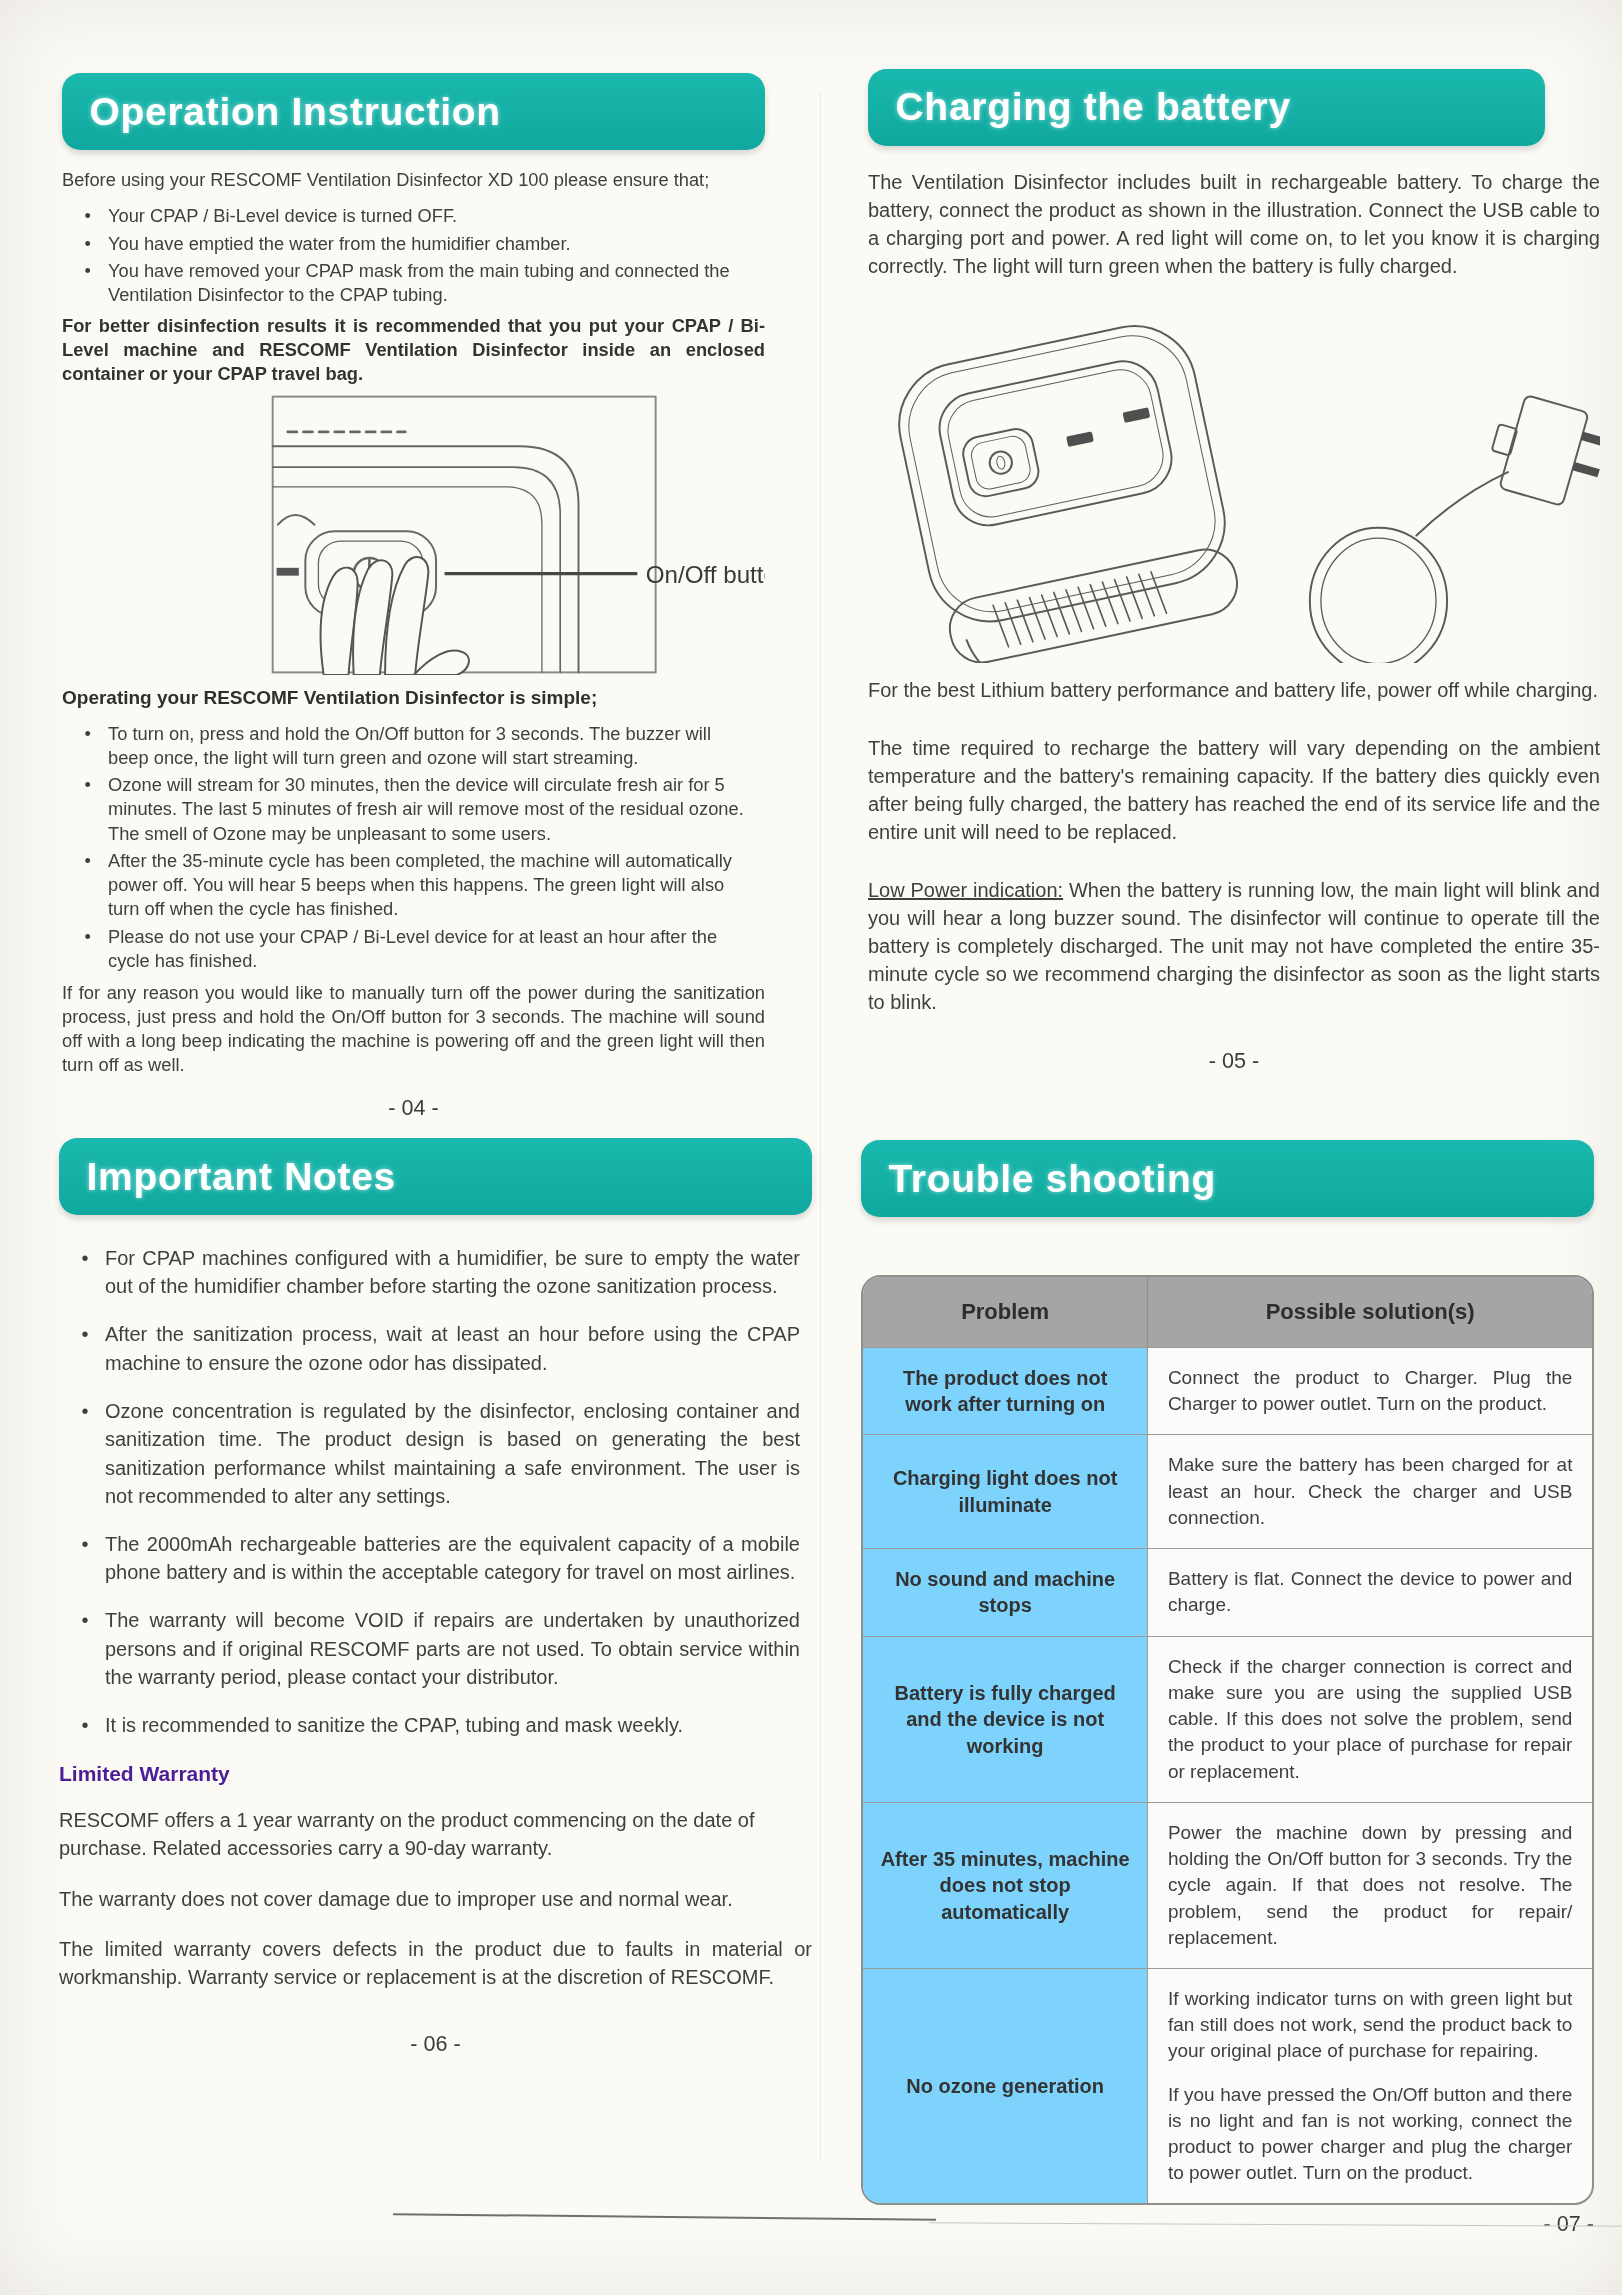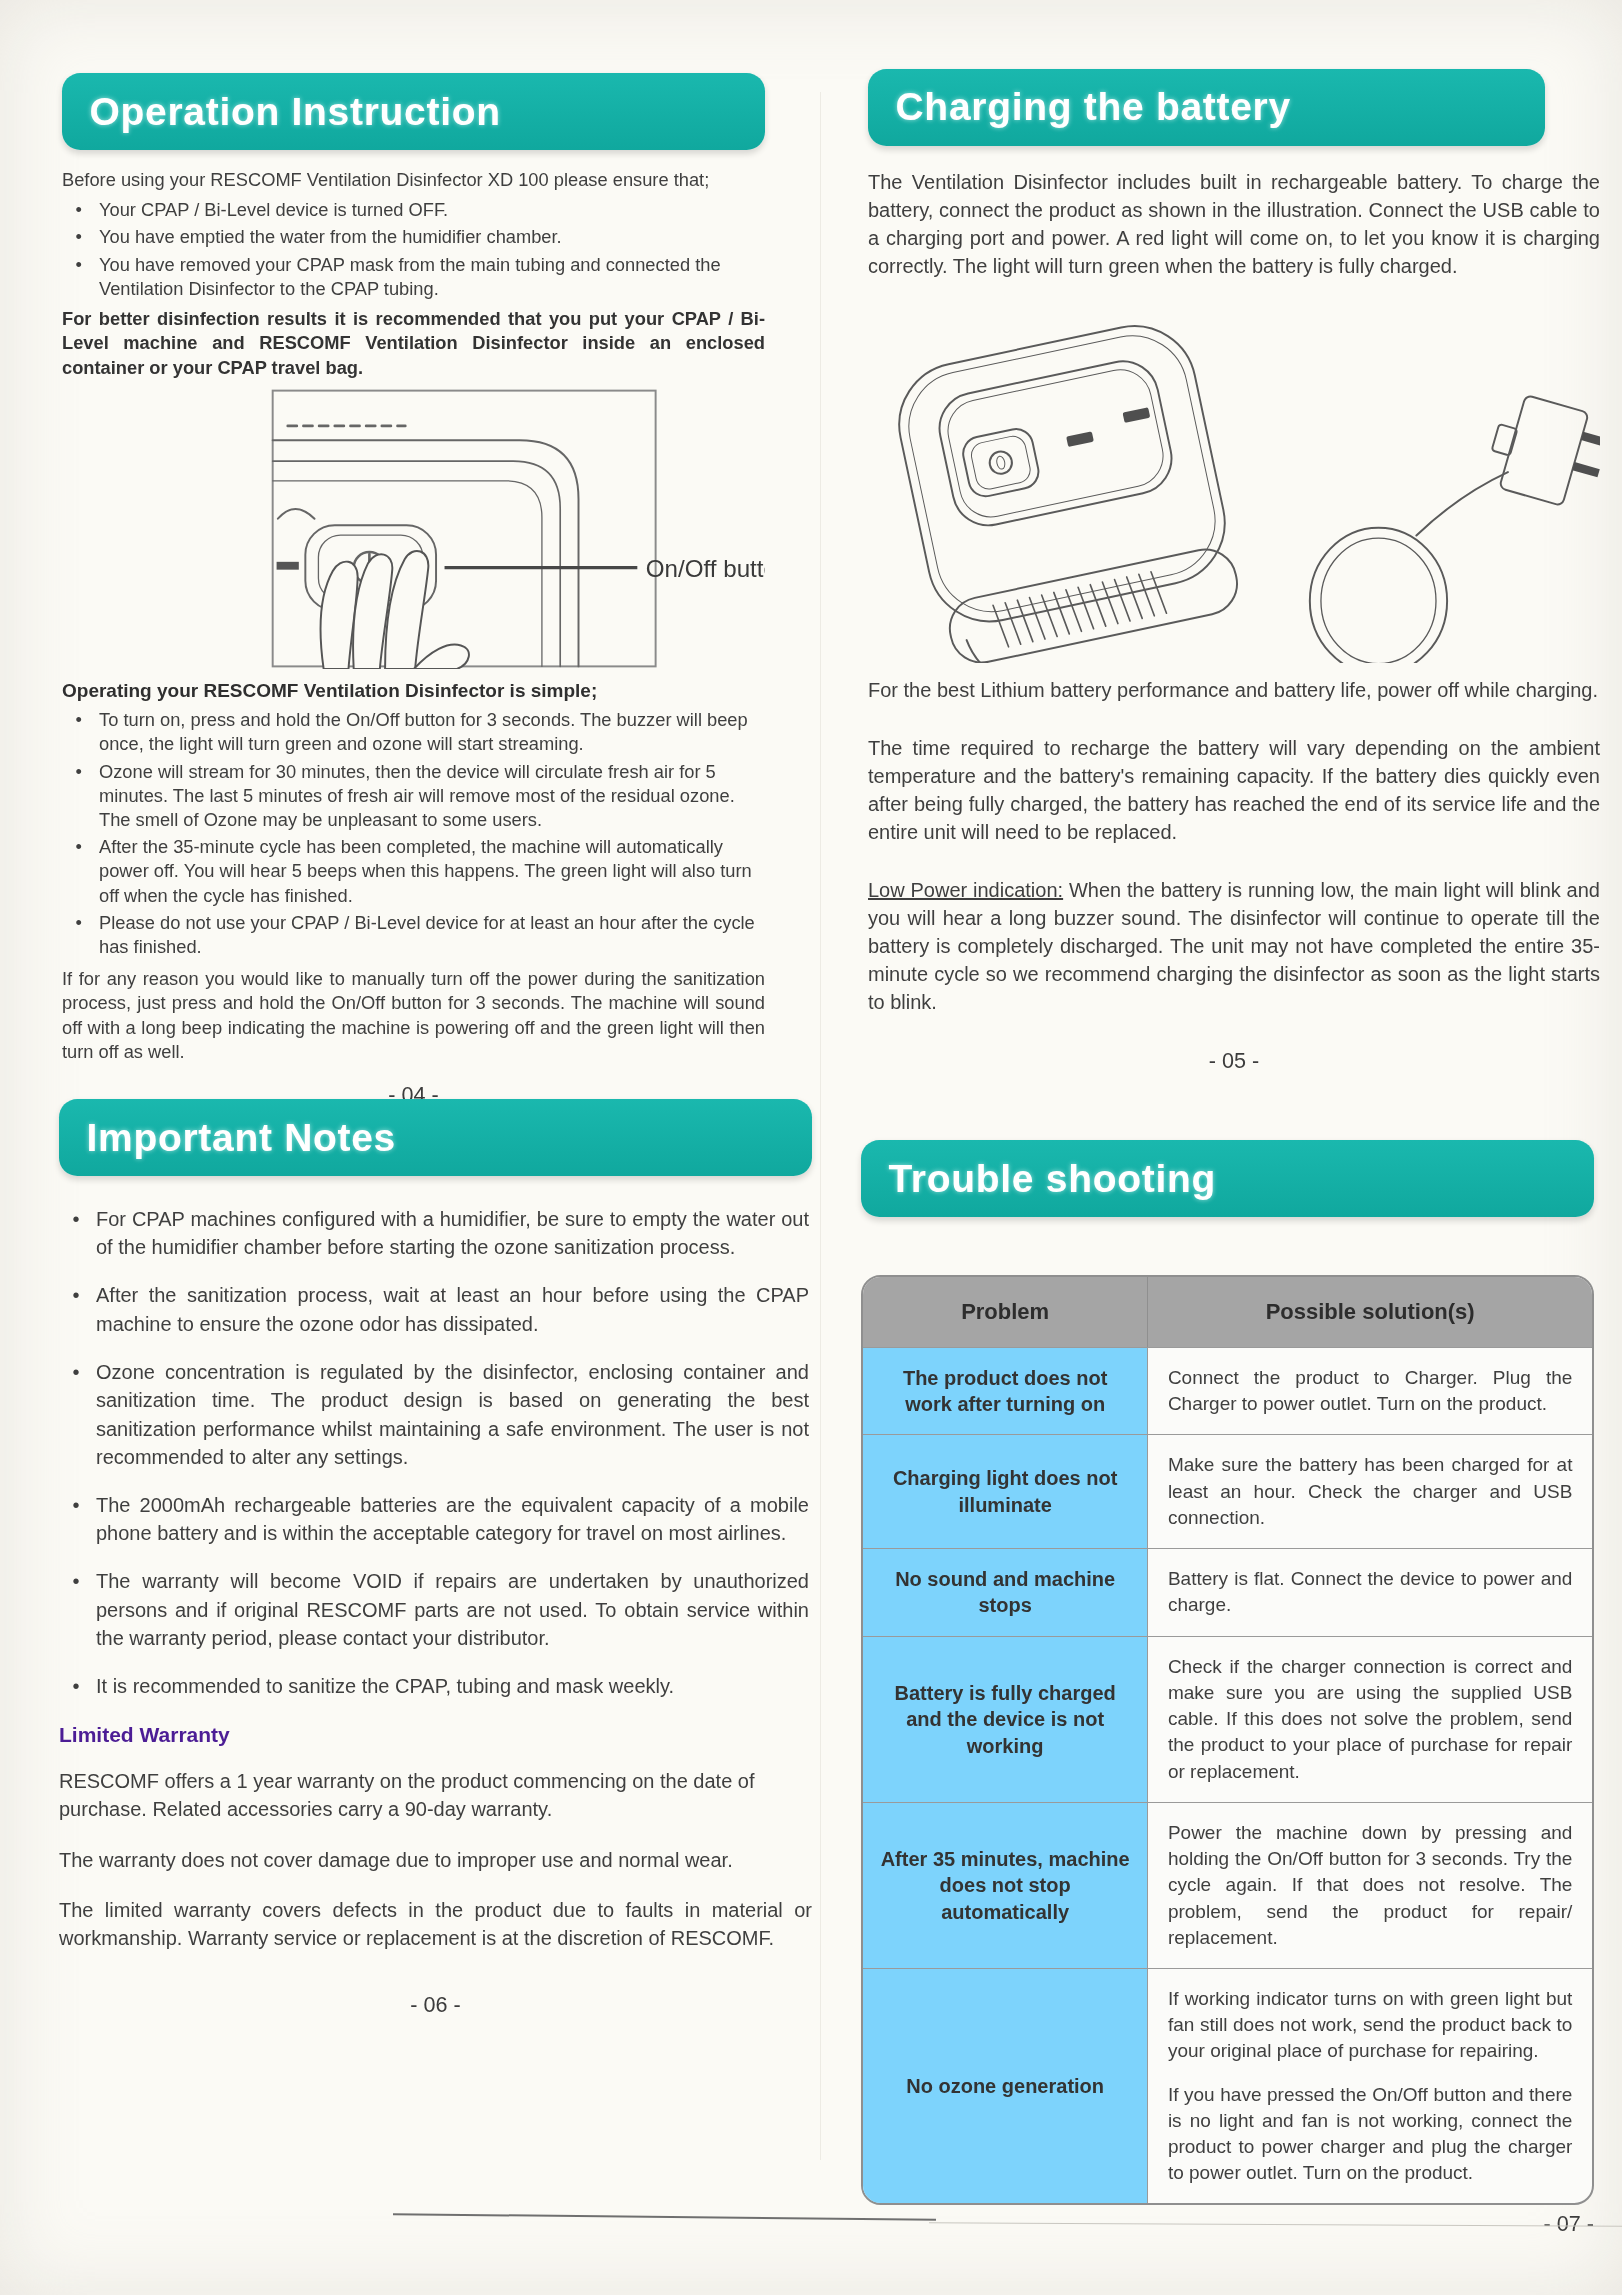--- a/index.html
+++ b/index.html
@@ -3,32 +3,32 @@
 <meta charset="utf-8">
 <style>
   html,body{margin:0;padding:0;}
   body{background:#e8e6e0;font-family:"Liberation Sans", sans-serif;}
   .sheet{position:relative;width:1623px;height:2295px;background:#fbfaf5;overflow:hidden;color:#3f3f3f;
          box-shadow:inset 0 0 79px rgba(210,207,198,.45);}
   
   .page{position:absolute;}
   #page-op{left:62px;top:73px;width:703px;}
   #page-charge{left:868px;top:69px;width:732px;}
-  #page-notes{left:59px;top:1099px;width:753px;}
+  #page-notes{left:59px;top:1138px;width:753px;}
   #page-trouble{left:861px;top:1140px;width:733px;}
   
   .header-bar{background:linear-gradient(180deg,#1ab8ae,#10a89e);border-radius:18.3px;height:77px;
               display:flex;align-items:center;padding-left:27.5px;box-sizing:border-box;
               box-shadow:0 3.9px 6.5px rgba(0,0,0,.14);}
   .header-bar .bar-title{color:#ffffff;font-size:39px;font-weight:bold;letter-spacing:0.7px;
               text-shadow:0 0 5.2px rgba(220,250,248,.65);}
   
   p{margin:0 0 9.2px 0;}
   .just{text-align:justify;}
-  ul.bullets{list-style:none;margin:3px;padding:0;}
+  ul.bullets{list-style:none;margin:12px;padding:0;}
   ul.bullets li{position:relative;padding-left:34px;box-sizing:border-box;}
   ul.bullets li::before{content:"\2022";position:absolute;left:10.5px;top:0;}
   
   #page-op{font-size:18.3px;line-height:1.32;}
   #page-op .header-bar{margin-bottom:18.3px;}
   #page-op .intro{margin-bottom:5.2px;}
   #page-op ul.bullets{margin-bottom:6.5px;}
   #page-op ul.bullets li{margin-bottom:3.3px;}
   #page-op .bold-note{font-weight:bold;color:#333;margin-bottom:7.9px;}
   #page-op h3{font-size:19px;margin:0 0 5.2px 0;color:#2f2f2f;}

